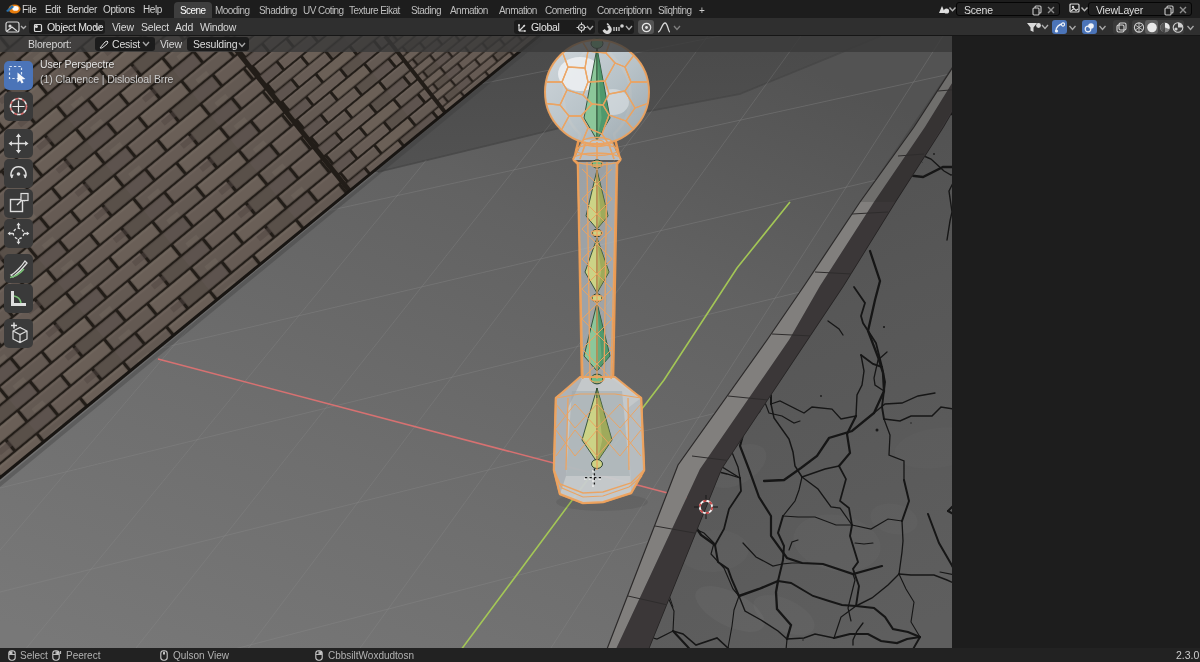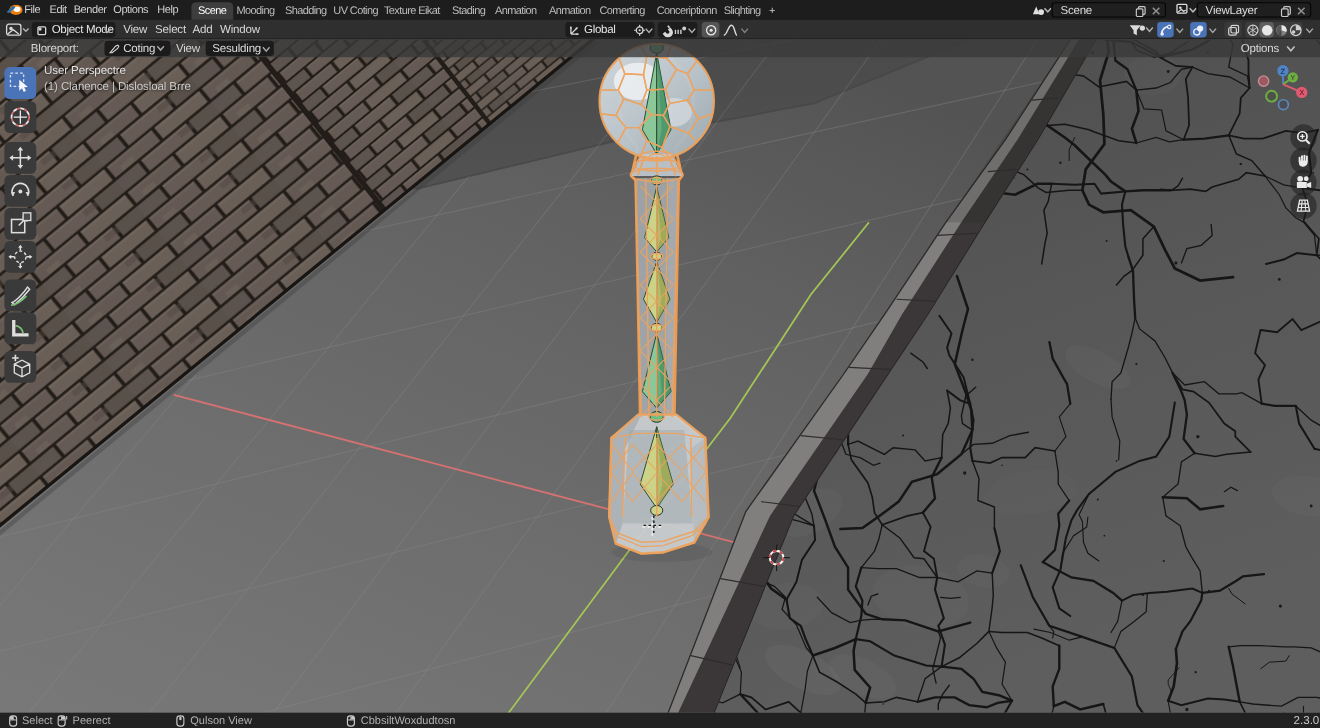--- a/index.html
+++ b/index.html
@@ -12,21 +12,21 @@
   .mitem { position:absolute; top:0; height:18px; line-height:19px; color:#d2d2d2; font-size:10px; letter-spacing:-0.4px; }
   .tab { position:absolute; top:2px; height:16px; line-height:17px; color:#bdbdbd; font-size:10px; letter-spacing:-0.55px; white-space:nowrap; }
   .tabactive { background:#3e3e3e; border-radius:4px 4px 0 0; color:#fdfdfd; }
   .field { position:absolute; top:2px; height:14px; background:#1f1f1f; border:1px solid #050505; border-radius:3px; color:#dedede; font-size:10.5px; letter-spacing:-0.2px; line-height:12px; }
   
   #toolbar { position:absolute; left:0; top:18px; width:1200px; height:18px; background:#2f2f2f; border-bottom:1px solid #161616; }
   .drop { position:absolute; top:2px; height:14px; background:#1c1c1c; border-radius:3px; color:#e4e4e4; font-size:10.5px; letter-spacing:-0.3px; line-height:14px; }
   .menu2 { position:absolute; top:2px; height:14px; line-height:15px; color:#d8d8d8; font-size:10.5px; letter-spacing:-0.2px; }
   .iconbtn { position:absolute; top:2px; height:14px; border-radius:3px; }
   
-  #viewport { position:absolute; left:0; top:36px; width:1200px; height:612px; background:#6f6f6f; overflow:hidden; }
+  #viewport { position:absolute; left:0; top:36px; width:952px; height:612px; background:#6f6f6f; overflow:hidden; }
   #vpheader { position:absolute; left:0; top:0; width:1200px; height:16px; }
   .vph { position:absolute; top:1px; height:14px; line-height:14px; font-size:10.5px; letter-spacing:-0.2px; color:#d5d5d5; }
   .vphdrop { position:absolute; top:1px; height:14px; background:rgba(24,24,24,0.9); border-radius:3px; color:#dcdcdc; font-size:10.5px; letter-spacing:-0.2px; line-height:14px; }
   .vptext { position:absolute; color:#e2e2e2; font-size:10.5px; letter-spacing:-0.1px; text-shadow:0 1px 2px rgba(0,0,0,0.5); white-space:nowrap; }
   
   .tbtn { position:absolute; left:4px; width:29px; height:29px; background:#3a3a3a; border-radius:5px; }
   .tbtn.blue { background:#4b74b8; }
   
   .navbtn { position:absolute; width:24px; height:24px; border-radius:50%; background:rgba(30,30,30,0.55); }
   
@@ -761,21 +761,21 @@
         </g>
 <rect x="0" y="0" width="1200" height="16" fill="#3a3a3a" opacity="0.8"></rect>
 </svg>
     
     <div id="vpheader">
       <div class="vph" style="left:28px">Bloreport:</div>
       <div class="vphdrop" style="left:95px;width:60px">
         <svg class="abs" style="left:4px;top:2.5px" width="11" height="9" viewBox="0 0 11 9">
             <path d="M1,8 L6,2 L8,1 L9,2 L8,4 L3,8 Z" fill="none" stroke="#d8d8d8" stroke-width="1"></path>
           </svg>
-        <span style="position:absolute;left:17px">Coting</span>
+        <span style="position:absolute;left:17px">Cesist</span>
       </div>
       <svg class="abs" style="left:142px;top:5px" width="8" height="6" viewBox="0 0 8 6">
           <path d="M1,1 L4,4.5 L7,1" stroke="#a8a8a8" stroke-width="1.3" fill="none"></path>
         </svg>
       <div class="vph" style="left:160px">View</div>
       <div class="vphdrop" style="left:187px;width:62px">
         <span style="position:absolute;left:6px">Sesulding</span>
         <svg class="abs" style="right:3px;top:4.5px" width="8" height="6" viewBox="0 0 8 6">
             <path d="M1,1 L4,4.5 L7,1" stroke="#a8a8a8" stroke-width="1.3" fill="none"></path>
           </svg>

